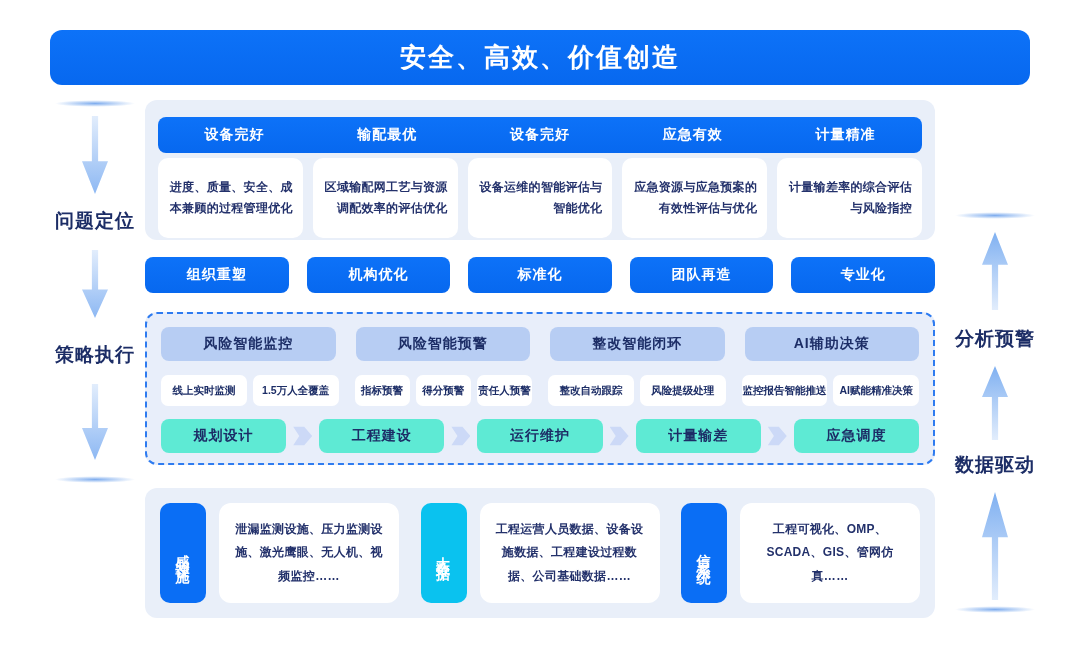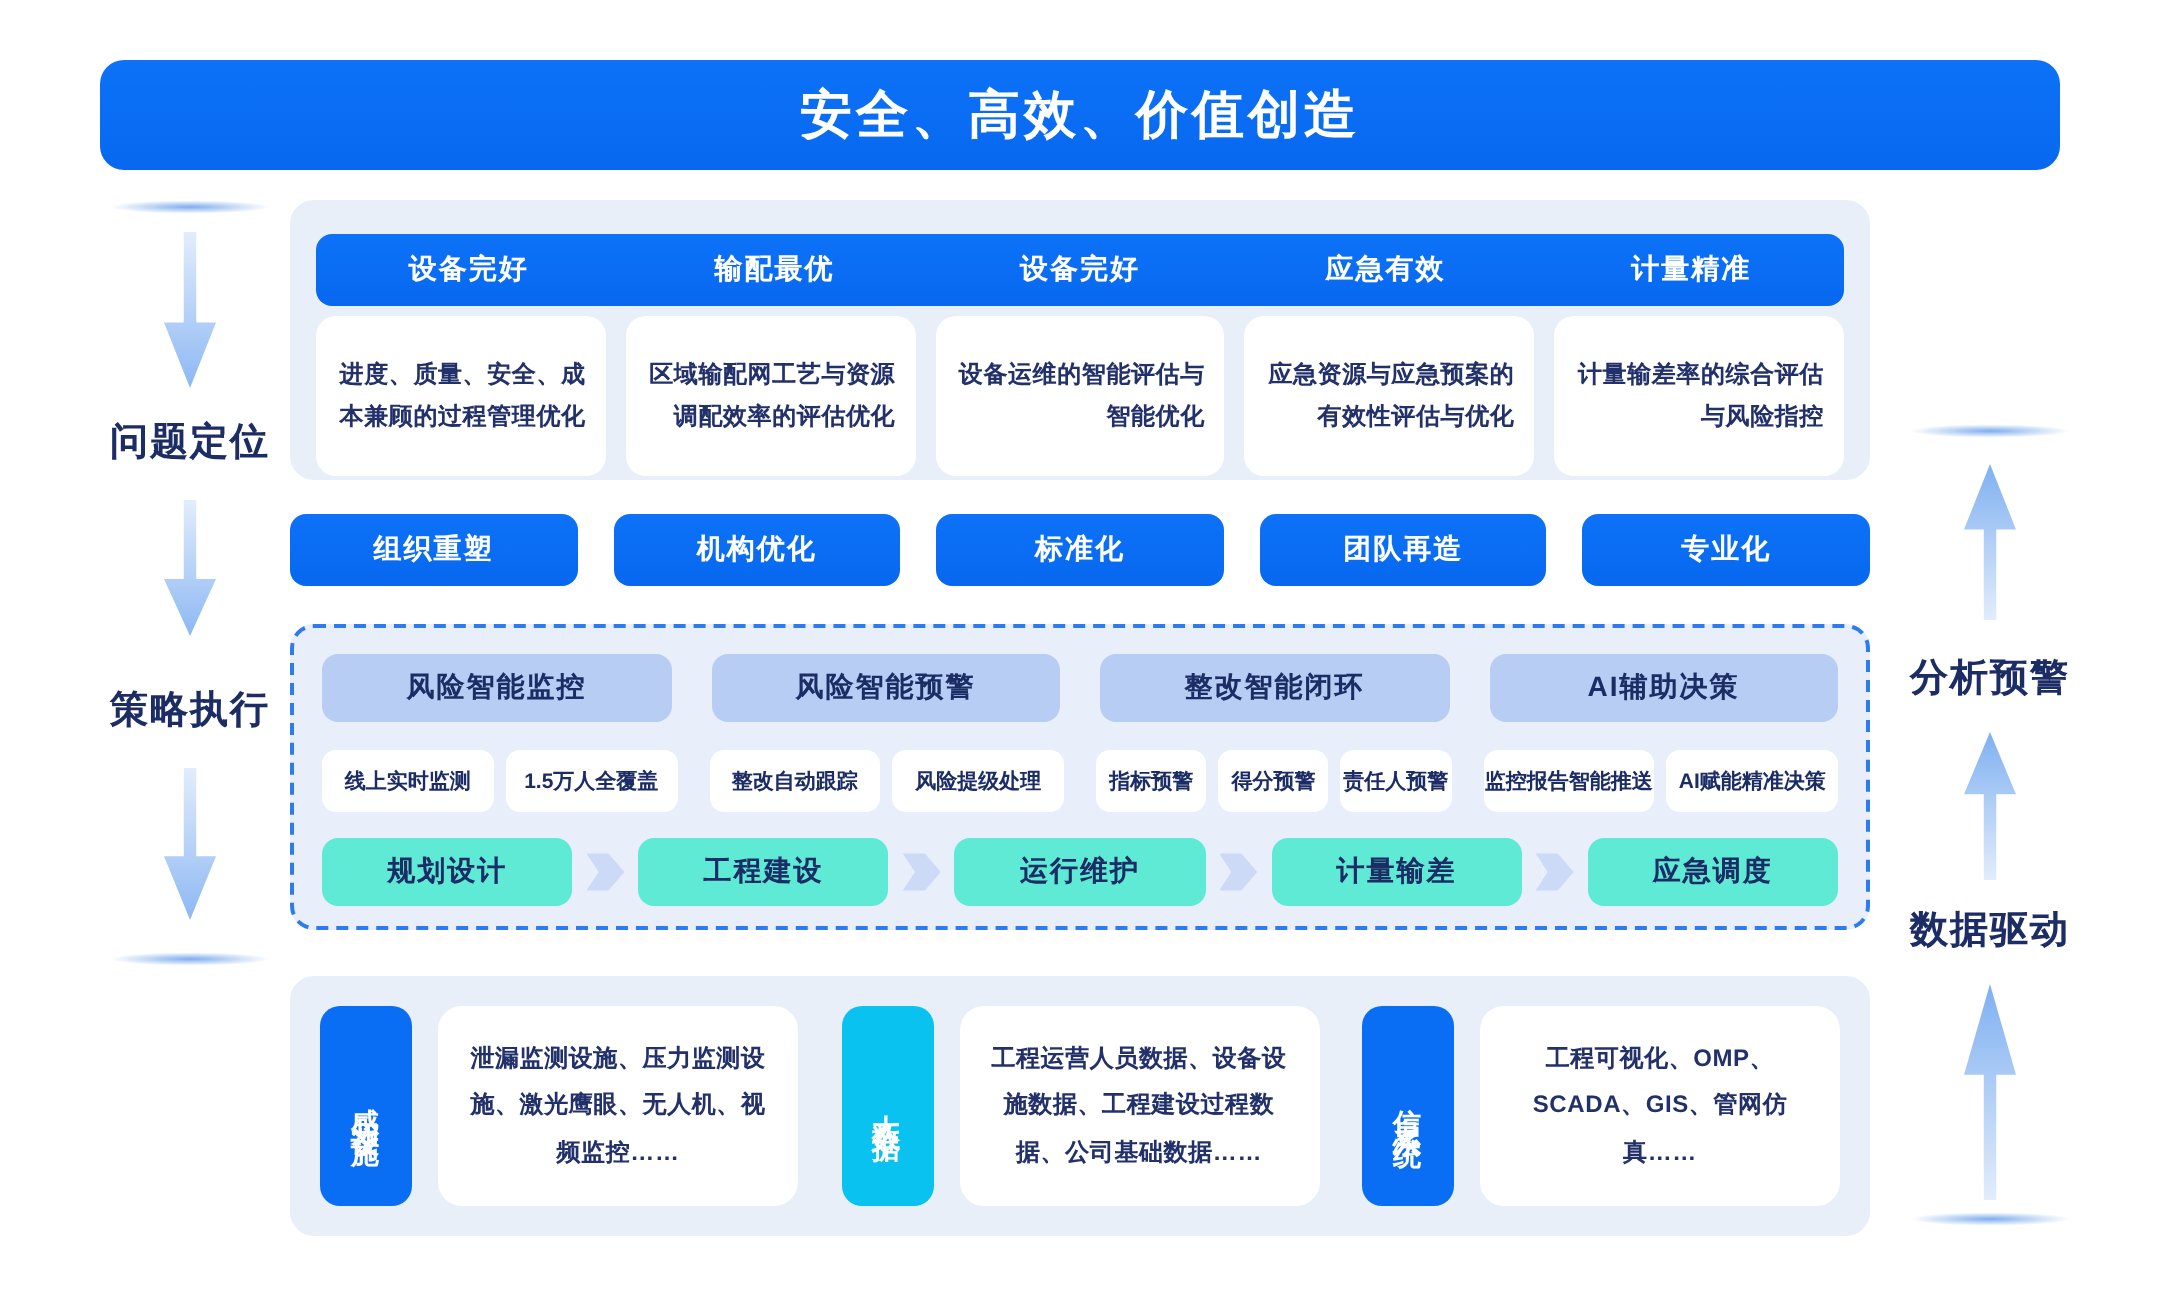--- a/index.html
+++ b/index.html
@@ -129,27 +129,27 @@
         <div>风险智能预警</div>
         <div>整改智能闭环</div>
         <div>AI辅助决策</div>
       </div>
     <div class="feat-row" id="cap-features">
         <div class="feat-group">
           <div>线上实时监测</div>
           <div>1.5万人全覆盖</div>
         </div>
         <div class="feat-group">
-          <div>整改自动跟踪</div>
-          <div>风险提级处理</div>
-        </div>
-        <div class="feat-group">
           <div>指标预警</div>
           <div>得分预警</div>
           <div>责任人预警</div>
+        </div>
+        <div class="feat-group">
+          <div>整改自动跟踪</div>
+          <div>风险提级处理</div>
         </div>
         <div class="feat-group">
           <div>监控报告智能推送</div>
           <div>AI赋能精准决策</div>
         </div>
       </div>
     <div class="flow-row">
         <div class="flow-pill">规划设计</div>
         <div class="flow-chevron"></div>
         <div class="flow-pill">工程建设</div>

